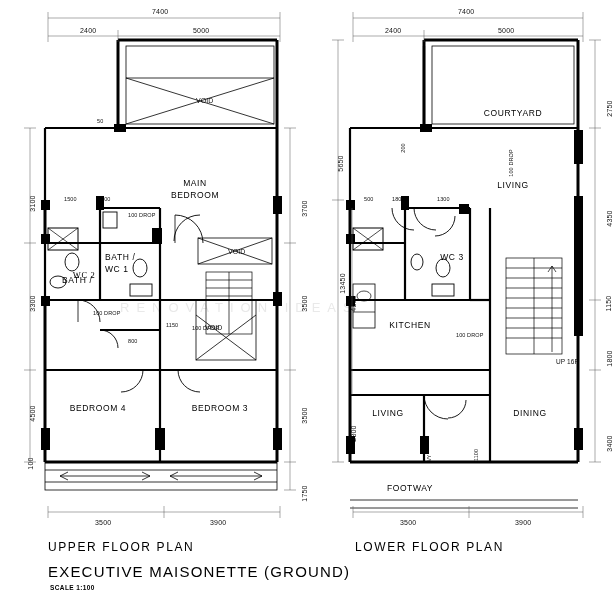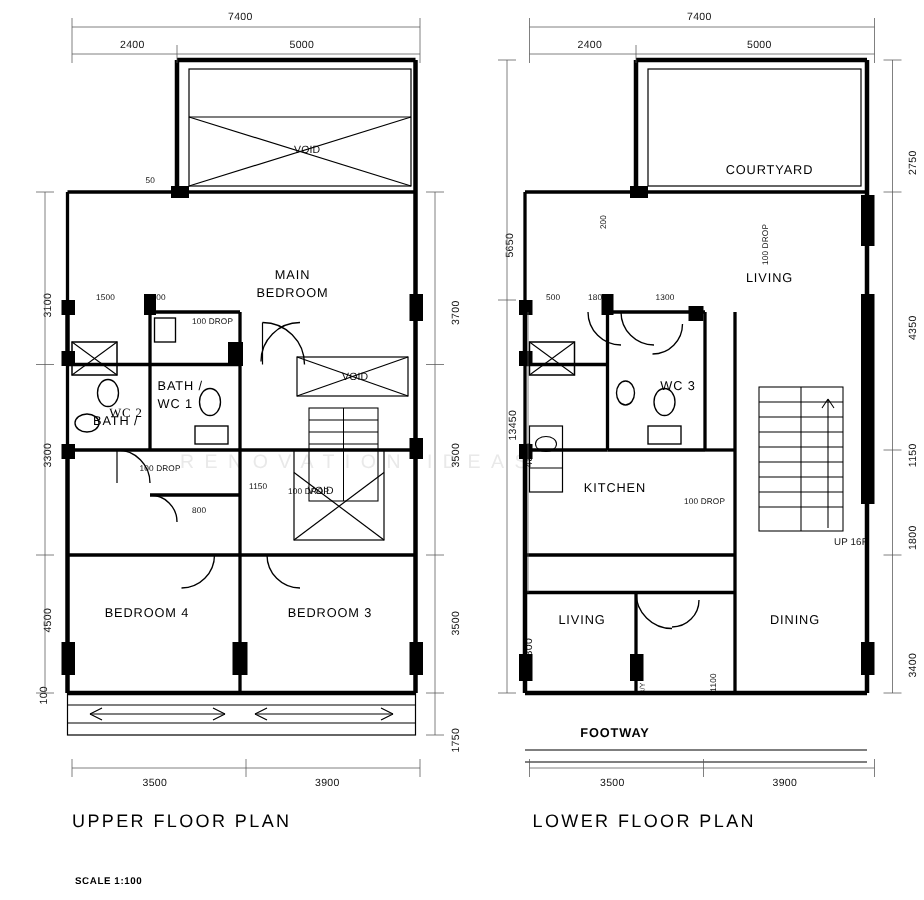--- a/index.html
+++ b/index.html
@@ -91,30 +91,31 @@
   <div class="tiny" style="left:392px;top:196px;">1800</div>
   <div class="tiny" style="left:437px;top:196px;">1300</div>
   <div class="tiny v" style="left:470px;top:452px;transform:rotate(-90deg);">1100</div>
 
   <div class="room" style="left:468px;top:88px;width:90px;margin-top:20px;">COURTYARD</div>
   <div class="room" style="left:478px;top:180px;width:70px;">LIVING</div>
   <div class="room" style="left:432px;top:252px;width:40px;">WC 3</div>
   <div class="room" style="left:375px;top:320px;width:70px;">KITCHEN</div>
   <div class="room" style="left:358px;top:408px;width:60px;">LIVING</div>
   <div class="room" style="left:500px;top:408px;width:60px;">DINING</div>
-  <div class="room" style="left:375px;top:483px;width:70px;font-weight:bold;">FOOTWAY</div>
+  <div class="room" style="left:375px;top:483px;width:70px;">FOOTWAY</div>
 
   <div class="tiny v" style="left:398px;top:145px;transform:rotate(-90deg);">200</div>
   <div class="tiny v" style="left:497px;top:160px;transform:rotate(-90deg);">100 DROP</div>
   <div class="tiny" style="left:456px;top:332px;">100 DROP</div>
   <div class="tiny" style="left:556px;top:358px;font-size:6.5px;">UP 16R</div>
   <div class="tiny v" style="left:425px;top:456px;transform:rotate(-90deg);font-size:5px;">B/Y</div>
 
   <div class="title" style="left:355px;top:540px;text-align:right;">LOWER FLOOR PLAN</div>
 
+  <div class="maintitle" style="left:48px;top:563px;">EXECUTIVE MAISONETTE (GROUND)</div>
   <div class="scale" style="left:50px;top:584px;">SCALE 1:100</div>
 
   <svg class="ov" viewBox="0 0 616 600">
     <g stroke="#000" fill="none" stroke-width="0.8">
 
       <g stroke-width="3">
         <line x1="45" y1="208" x2="45" y2="238"></line>
         <line x1="45" y1="300" x2="45" y2="432"></line>
         <line x1="45" y1="448" x2="45" y2="462"></line>
         <line x1="118" y1="40" x2="118" y2="128"></line>

